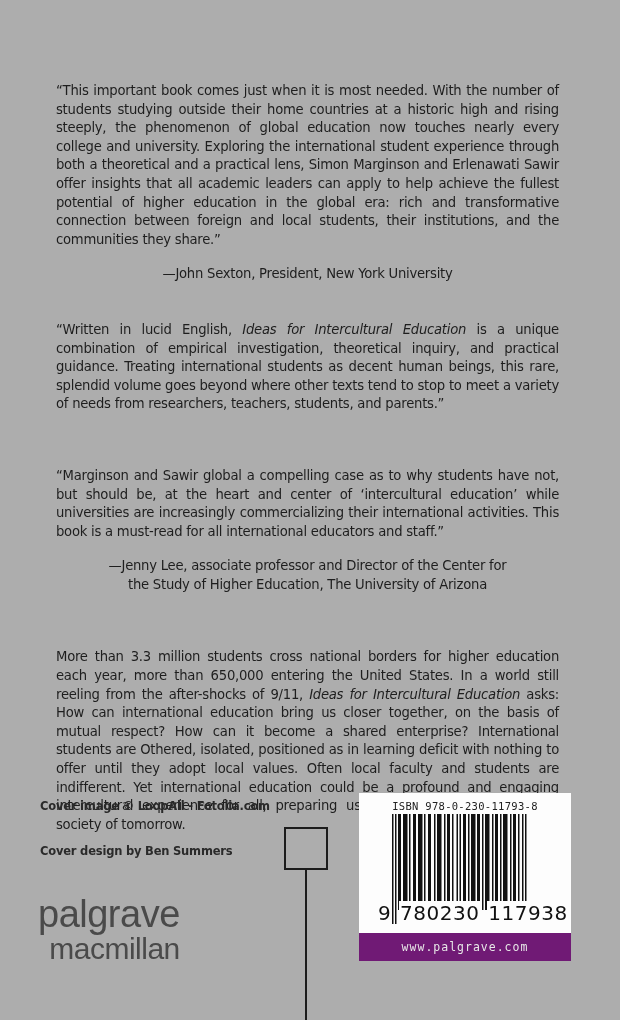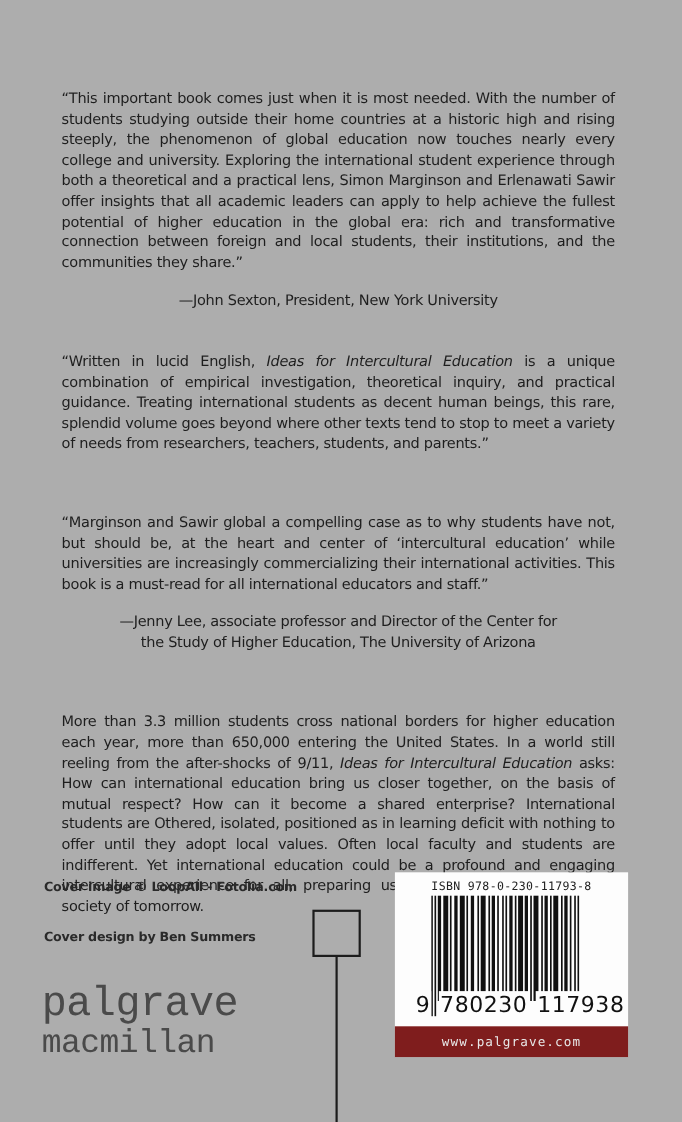--- a/index.html
+++ b/index.html
@@ -26,21 +26,21 @@
   .gap5 { height: 20px; }
   em { }
   b { font-weight: bold; }
   .credits {
     position: absolute; left: 40px; font-size: 11.5px; color: #2a2a2a;
     letter-spacing: -0.2px;
     font-weight: bold;
   }
   .logo {
     position: absolute; left: 38px; top: 895px; color: #4a4a4a;
-    font-family: Liberation Mono, monospace; letter-spacing: -0.5px;
+    font-family: Liberation Sans, sans-serif; letter-spacing: -0.5px; text-align: right;
   }
   .logo .l1 { font-size: 38px; line-height: 38px; font-weight: 300; }
   .logo .l2 { font-size: 30px; line-height: 32px; font-weight: 300; }
   .hang-box {
     position: absolute; left: 284px; top: 827px; width: 44px; height: 43px;
     border: 2px solid #1c1c1c; box-sizing: border-box;
   }
   .hang-line {
     position: absolute; left: 305px; top: 870px; width: 2px; height: 150px;
     background: #1c1c1c;
@@ -57,21 +57,21 @@
   .bars {
     position: absolute; left: 33px; top: 21px; width: 135px; height: 110px;
   }
   .digits {
     position: absolute; left: 18px; top: 108px; font-family: "DejaVu Sans", sans-serif;
     font-size: 20px; color: #111; letter-spacing: 0.5px; background: transparent;
   }
   .digits span { background: #fdfdfd; padding: 0 1px; }
   .url-bar {
     position: absolute; left: 0; right: 0; bottom: 0; height: 28px;
-    background: #7f1d1d; color: #e8e8e8;
+    background: #701a75; color: #e8e8e8;
     font-family: "DejaVu Sans Mono", monospace; font-size: 11.5px;
     text-align: center; line-height: 28px; letter-spacing: 1px;
   }
 </style>
 </head>
 <body>
 
 <div class="page">
   <p class="para">“This important book comes just when it is most needed. With the number of students studying outside their home countries at a historic high and rising steeply, the phenomenon of global education now touches nearly every college and university. Exploring the international student experience through both a theoretical and a practical lens, Simon Marginson and Erlenawati Sawir offer insights that all academic leaders can apply to help achieve the fullest potential of higher education in the global era: rich and transformative connection between foreign and local students, their institutions, and the communities they share.”</p>
   <p class="attrib">—John Sexton, President, New York University</p>

